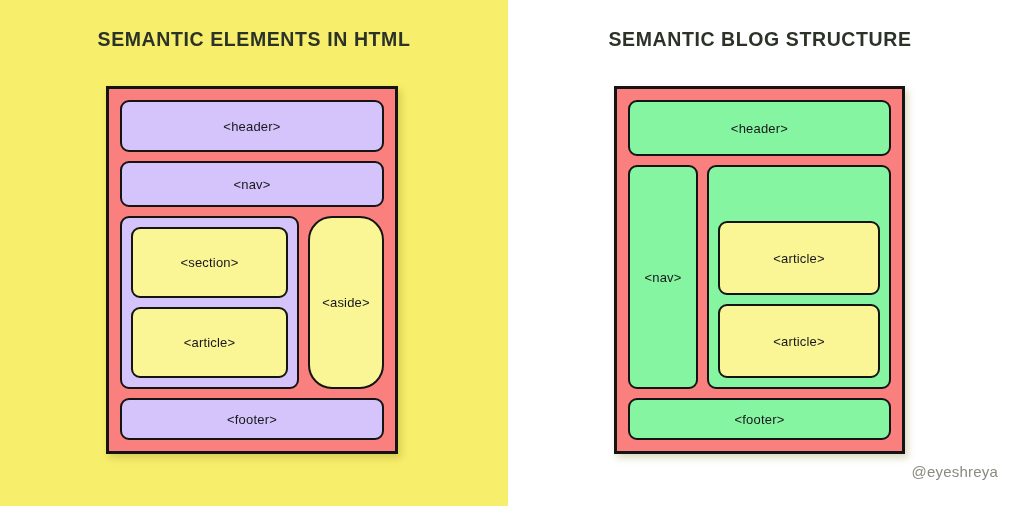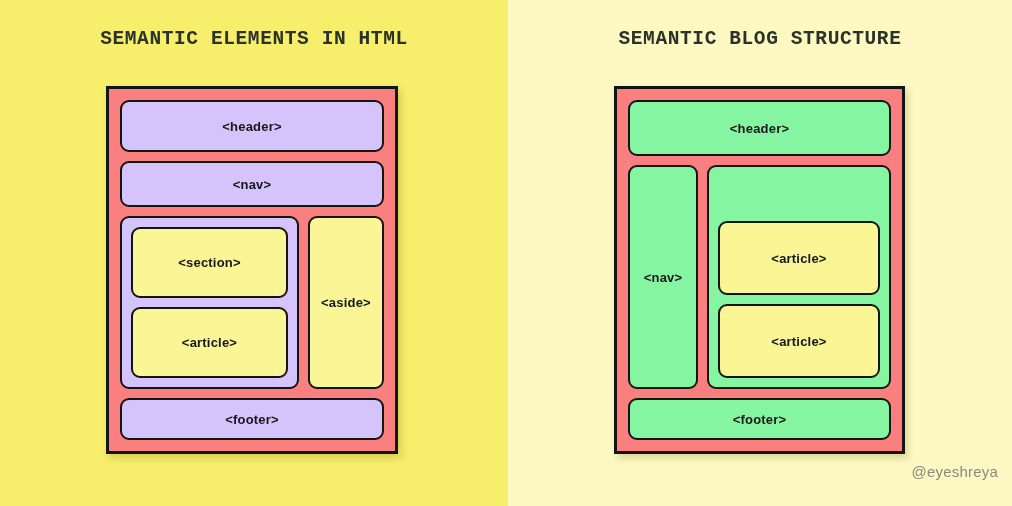--- a/index.html
+++ b/index.html
@@ -24,32 +24,31 @@
   
   .panel {
     position: relative;
     height: 506px;
     box-sizing: border-box;
     display: flex;
     flex-direction: column;
     align-items: center;
   }
   .panel-left  { width: 508px; background: #F7EE6B; }
-  .panel-right { width: 504px; background: #fef9c3; }
+  .panel-right { width: 504px; background: #ffffff; }
 
   .panel-title {
     margin: 0;
     padding-top: 28px;
     font-size: 19.5px;
     font-weight: bold;
     letter-spacing: 0.6px;
     color: #2B3328;
     text-align: center;
     white-space: nowrap;
-    font-family: Liberation Mono, monospace;
   }
 
   
   .frame {
     position: absolute;
     background: #F9807E;
     border: 3px solid #141414;
     box-sizing: border-box;
     box-shadow: 3px 4px 7px rgba(140,130,40,0.30);
     display: flex;
@@ -63,21 +62,21 @@
     border: 2.6px solid #141414;
     border-radius: 9px;
     box-sizing: border-box;
     display: flex;
     align-items: center;
     justify-content: center;
     position: relative;
   }
   .label {
     font-size: 13px;
-    font-weight: 700;
+    font-weight: 400;
     color: #16181A;
     letter-spacing: 0.2px;
     white-space: nowrap;
   }
 
   .purple { background: #D4C4FB; }
   .green  { background: #86F5A2; }
   .yellow { background: #FAF595; }
 
   
@@ -91,21 +90,21 @@
     flex: 1 1 auto;
     padding: 9px;
     gap: 9px;
     display: flex;
     flex-direction: column;
     align-items: stretch;
     justify-content: center;
   }
   .content-wrap > .box { flex: 1 1 0; }
 
-  .aside-col { width: 76px; flex: 0 0 76px; }
+  .aside-col { width: 76px; flex: 0 0 76px; border-radius: 24px; }
 
   .bar-header { height: 52px; flex: 0 0 52px; }
   .bar-nav    { height: 46px; flex: 0 0 46px; }
   .bar-footer { height: 42px; flex: 0 0 42px; }
 
   
   .nav-col { width: 70px; flex: 0 0 70px; }
   .main-col {
     flex: 1 1 auto;
     padding: 9px;

